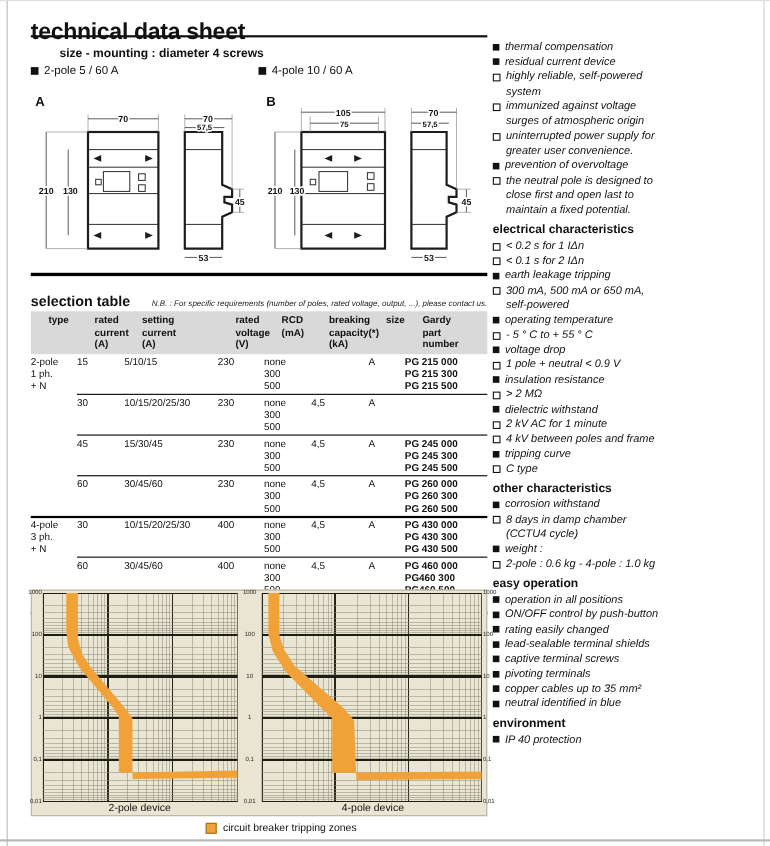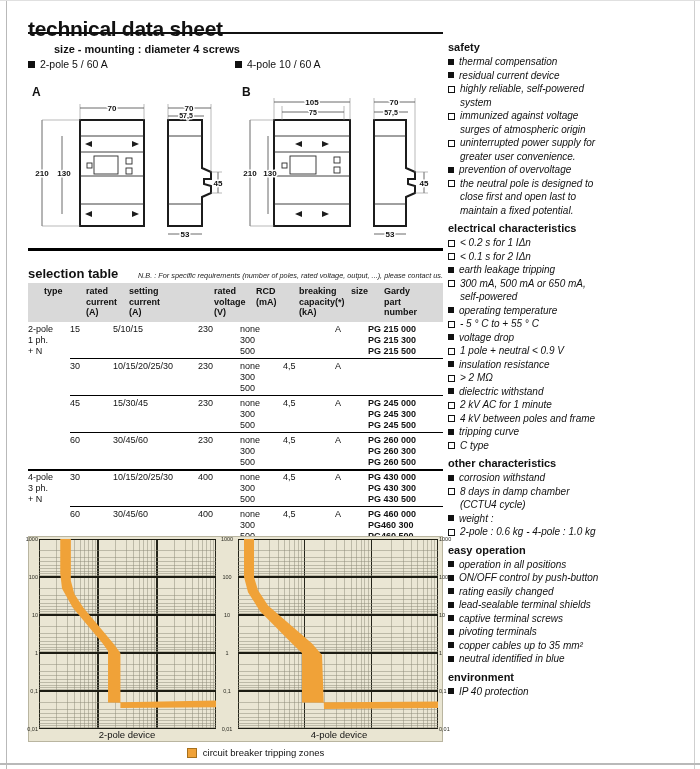--- a/index.html
+++ b/index.html
@@ -444,21 +444,20 @@
   <div id="caption1" class="caption">4-pole device</div>
 </div>
 
 <div id="legend">
   <span id="legend-swatch" style="background: rgb(240, 162, 56);"></span>
   <span id="legend-label">circuit breaker tripping zones</span>
 </div>
 
 <div id="right-col">
     <div class="sec">
-      <h3 class="shead">safety</h3>
       <div class="item">
         <span class="bullet bf"></span>
         <span class="itxt">thermal compensation</span>
       </div>
       <div class="item">
         <span class="bullet bf"></span>
         <span class="itxt">residual current device</span>
       </div>
       <div class="item">
         <span class="bullet bo"></span>

